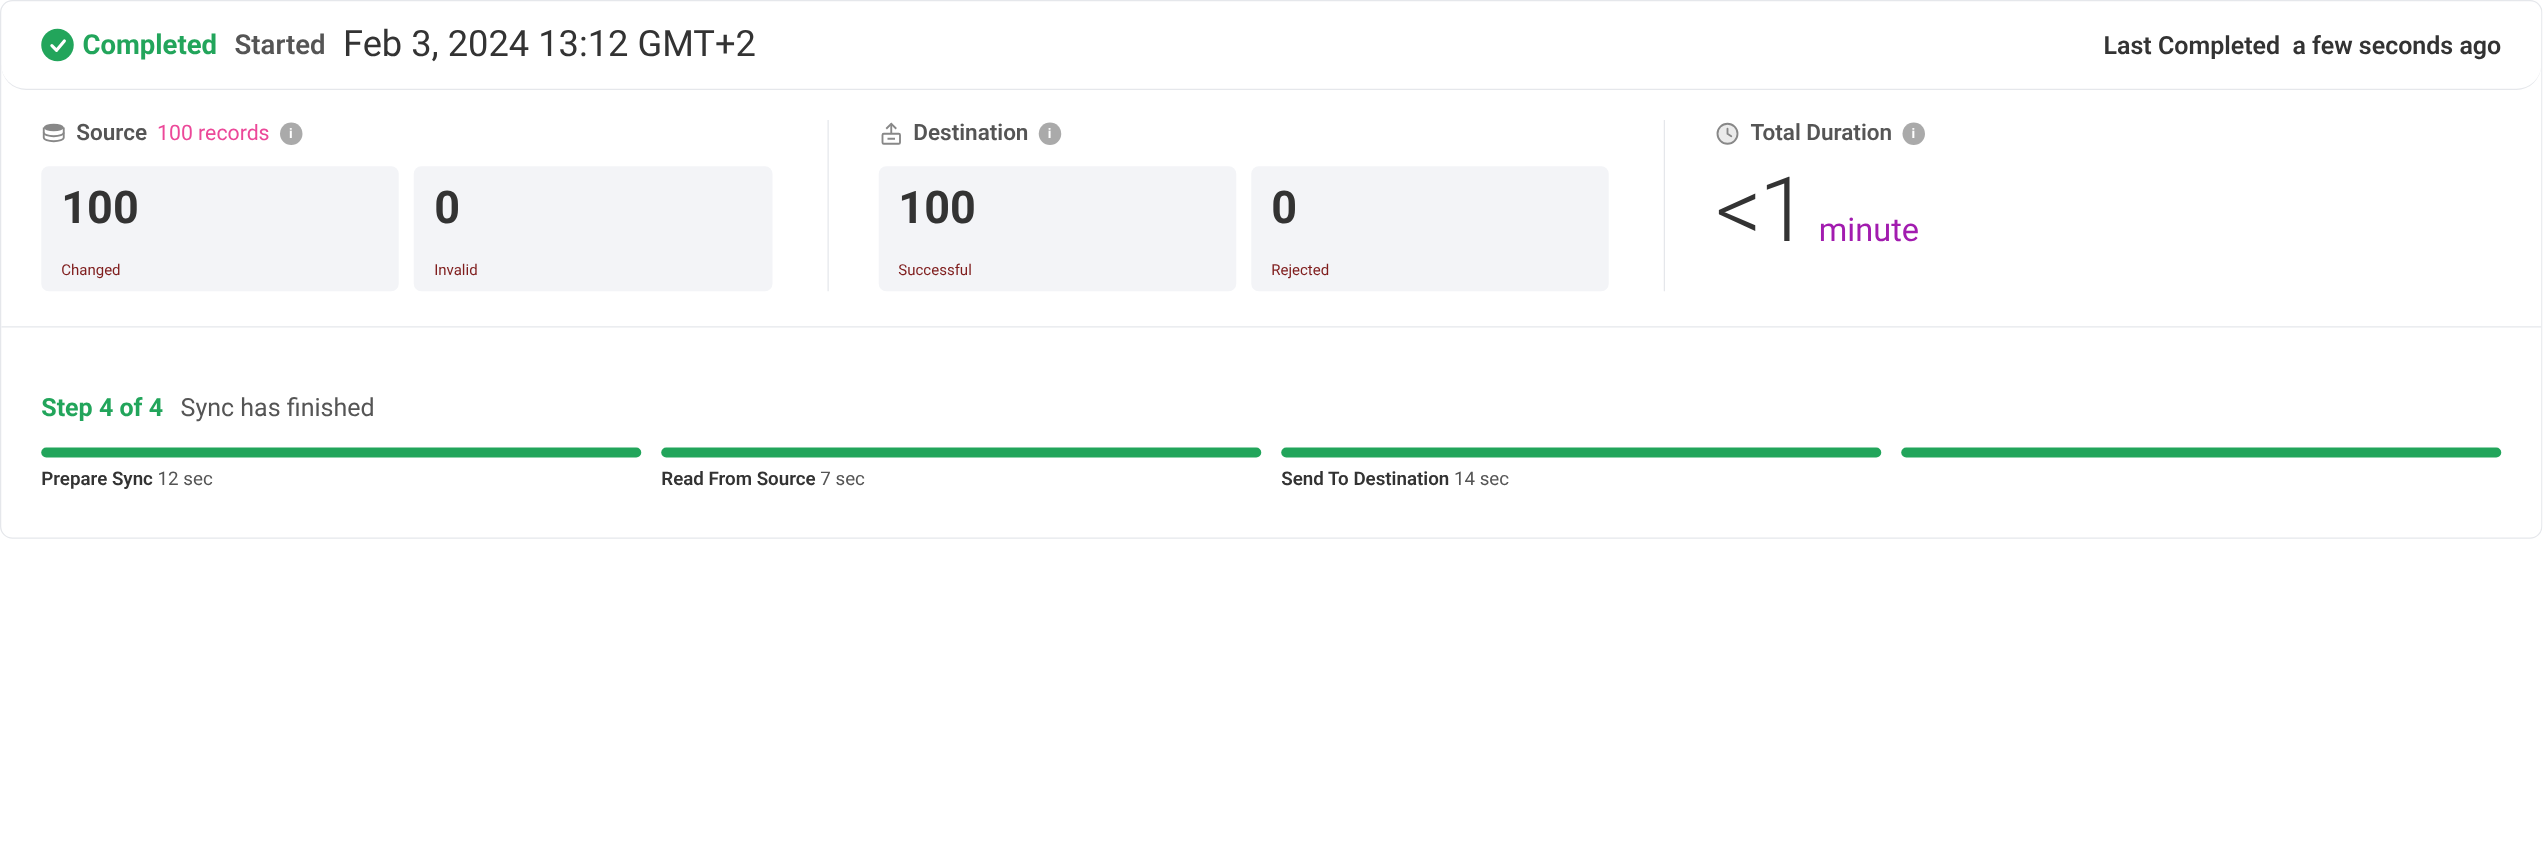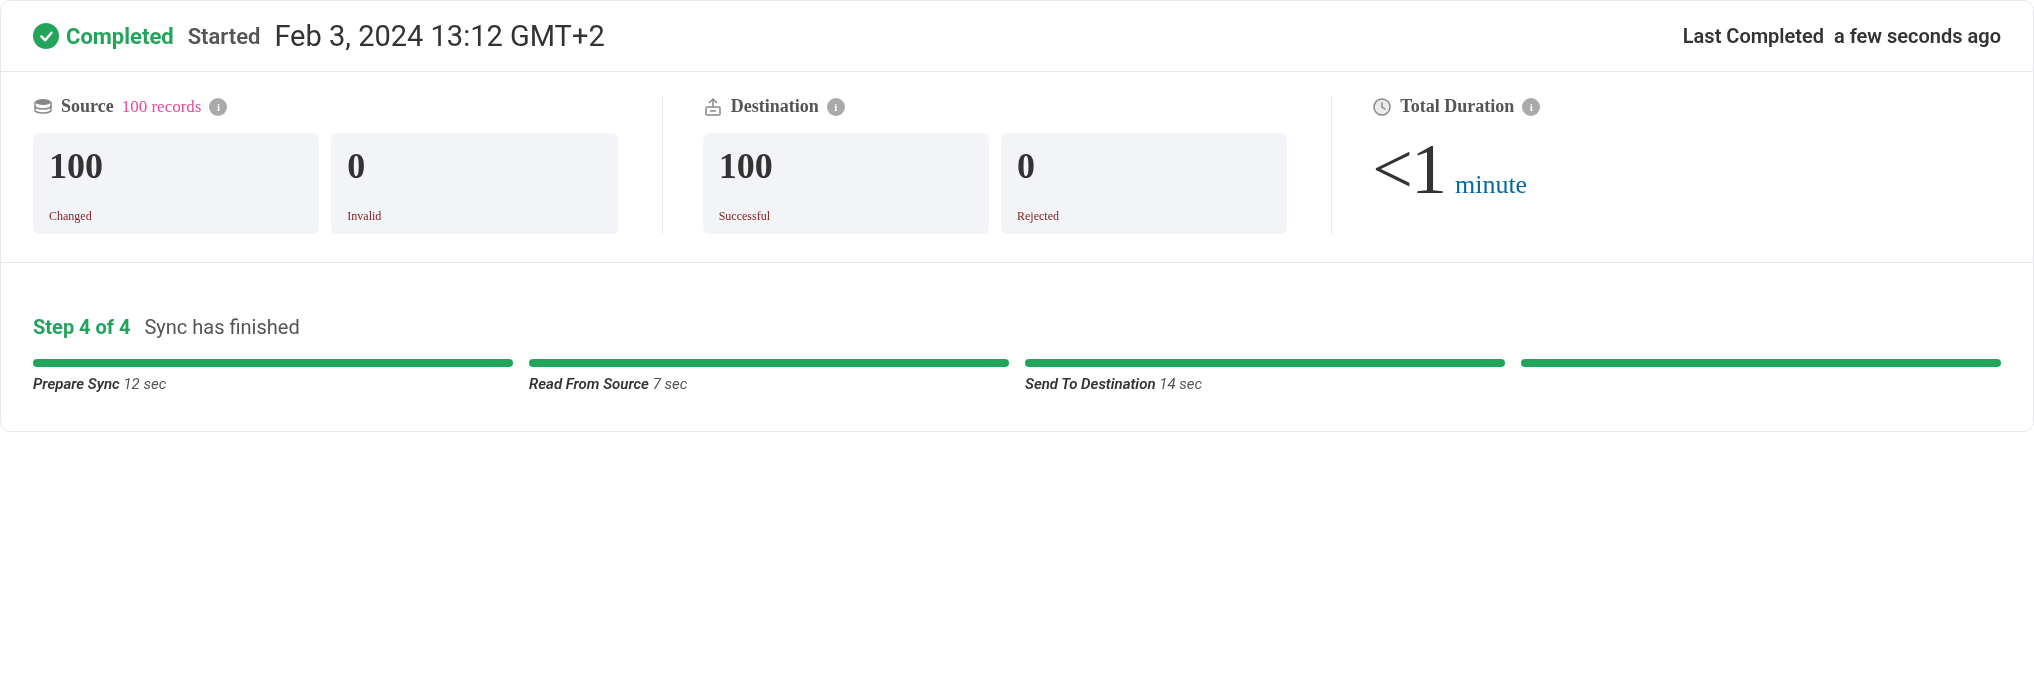--- a/index.html
+++ b/index.html
@@ -19,20 +19,21 @@
       overflow: hidden;
     }
 
     
     .header {
       display: flex;
       align-items: center;
       justify-content: space-between;
       padding: 18px 32px;
       border-bottom: 1px solid #e5e7eb;
+      border-radius: 20px;
     }
     .header-left {
       display: flex;
       align-items: center;
       gap: 10px;
     }
     .completed-badge {
       display: flex;
       align-items: center;
       gap: 7px;
@@ -79,21 +80,20 @@
     .stats-section {
       display: flex;
       padding: 24px 32px 28px 32px;
       border-bottom: 1px solid #e5e7eb;
       gap: 0;
     }
     .stats-panel {
       flex: 1;
       padding: 0 44px 0 0;
       border-right: 1px solid #e5e7eb;
-      font-family: Liberation Serif, serif;
     }
     .stats-panel:last-child {
       border-right: none;
       padding-left: 40px;
     }
     .stats-panel:nth-child(2) {
       padding-left: 40px;
     }
 
     .panel-title {
@@ -168,21 +168,21 @@
     }
     .duration-value {
       font-size: 72px;
       font-weight: 300;
       color: #333;
       line-height: 1;
       letter-spacing: -2px;
     }
     .duration-unit {
       font-size: 26px;
-      color: #0369a1;
+      color: #a21caf;
       font-weight: 400;
     }
 
     
     .steps-section {
       padding: 24px 32px 28px 32px;
     }
     .steps-header {
       display: flex;
       align-items: center;
@@ -198,21 +198,20 @@
     .step-desc {
       font-size: 20px;
       color: #555;
       font-weight: 400;
     }
 
     .progress-bars {
       display: flex;
       gap: 16px;
       margin-bottom: 10px;
-      font-style: italic;
     }
     .progress-item {
       flex: 1;
     }
     .progress-bar {
       height: 8px;
       border-radius: 4px;
       background: #22a55b;
       margin-bottom: 8px;
     }

